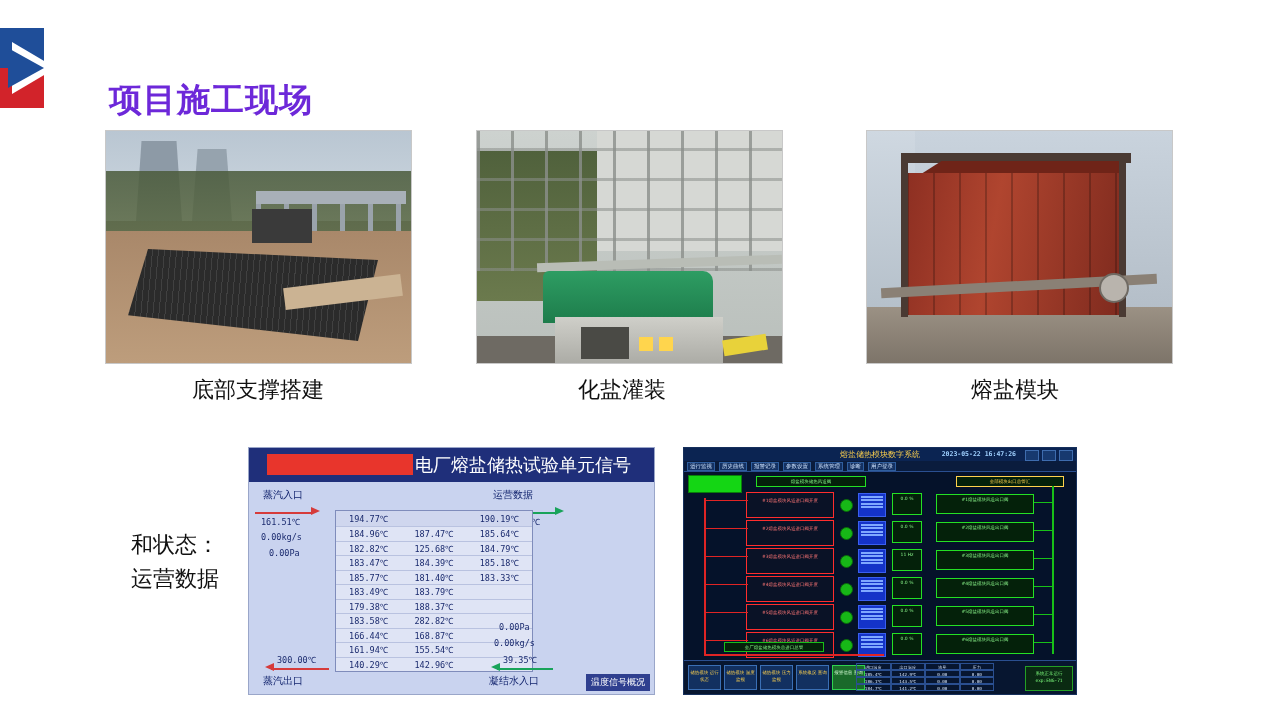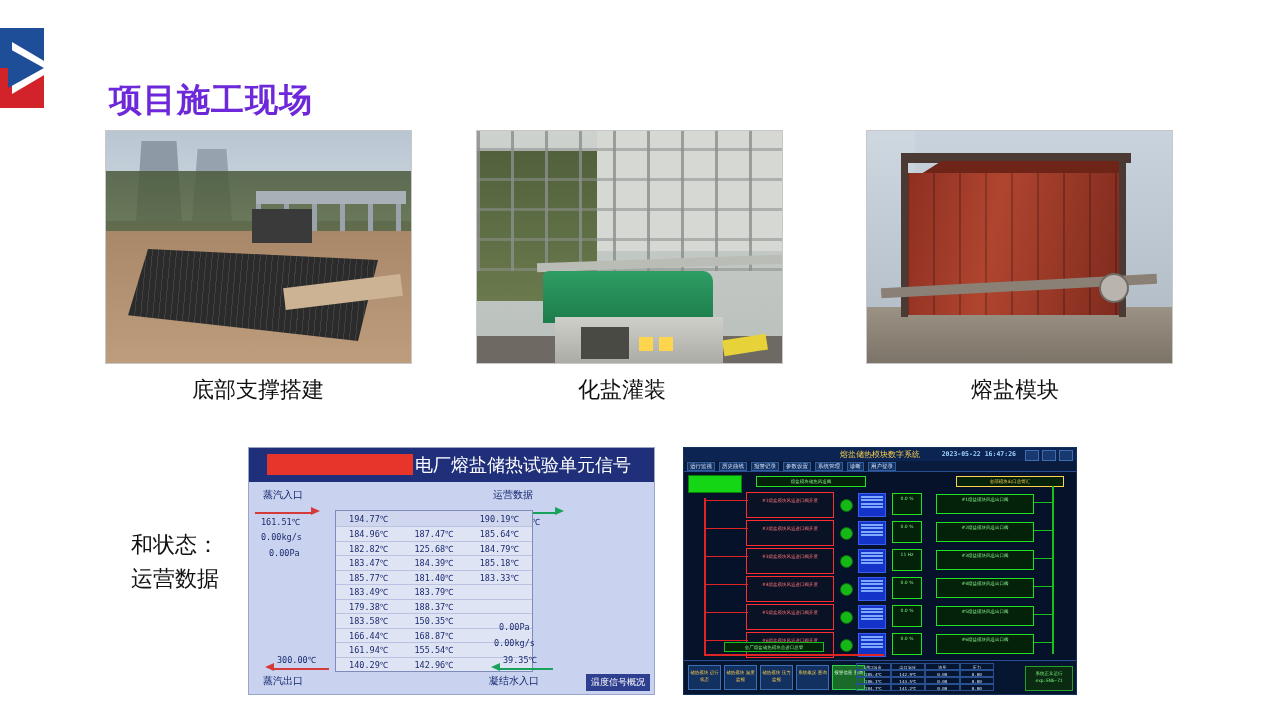--- a/index.html
+++ b/index.html
@@ -559,21 +559,21 @@
         <div class="tcell">183.79℃</div>
         <div class="tcell"></div>
       </div>
       <div class="trow">
         <div class="tcell">179.38℃</div>
         <div class="tcell">188.37℃</div>
         <div class="tcell"></div>
       </div>
       <div class="trow">
         <div class="tcell">183.58℃</div>
-        <div class="tcell">150.35℃</div>
+        <div class="tcell">282.82℃</div>
         <div class="tcell"></div>
       </div>
       <div class="trow">
         <div class="tcell">166.44℃</div>
         <div class="tcell">168.87℃</div>
         <div class="tcell"></div>
       </div>
       <div class="trow">
         <div class="tcell">161.94℃</div>
         <div class="tcell">155.54℃</div>

